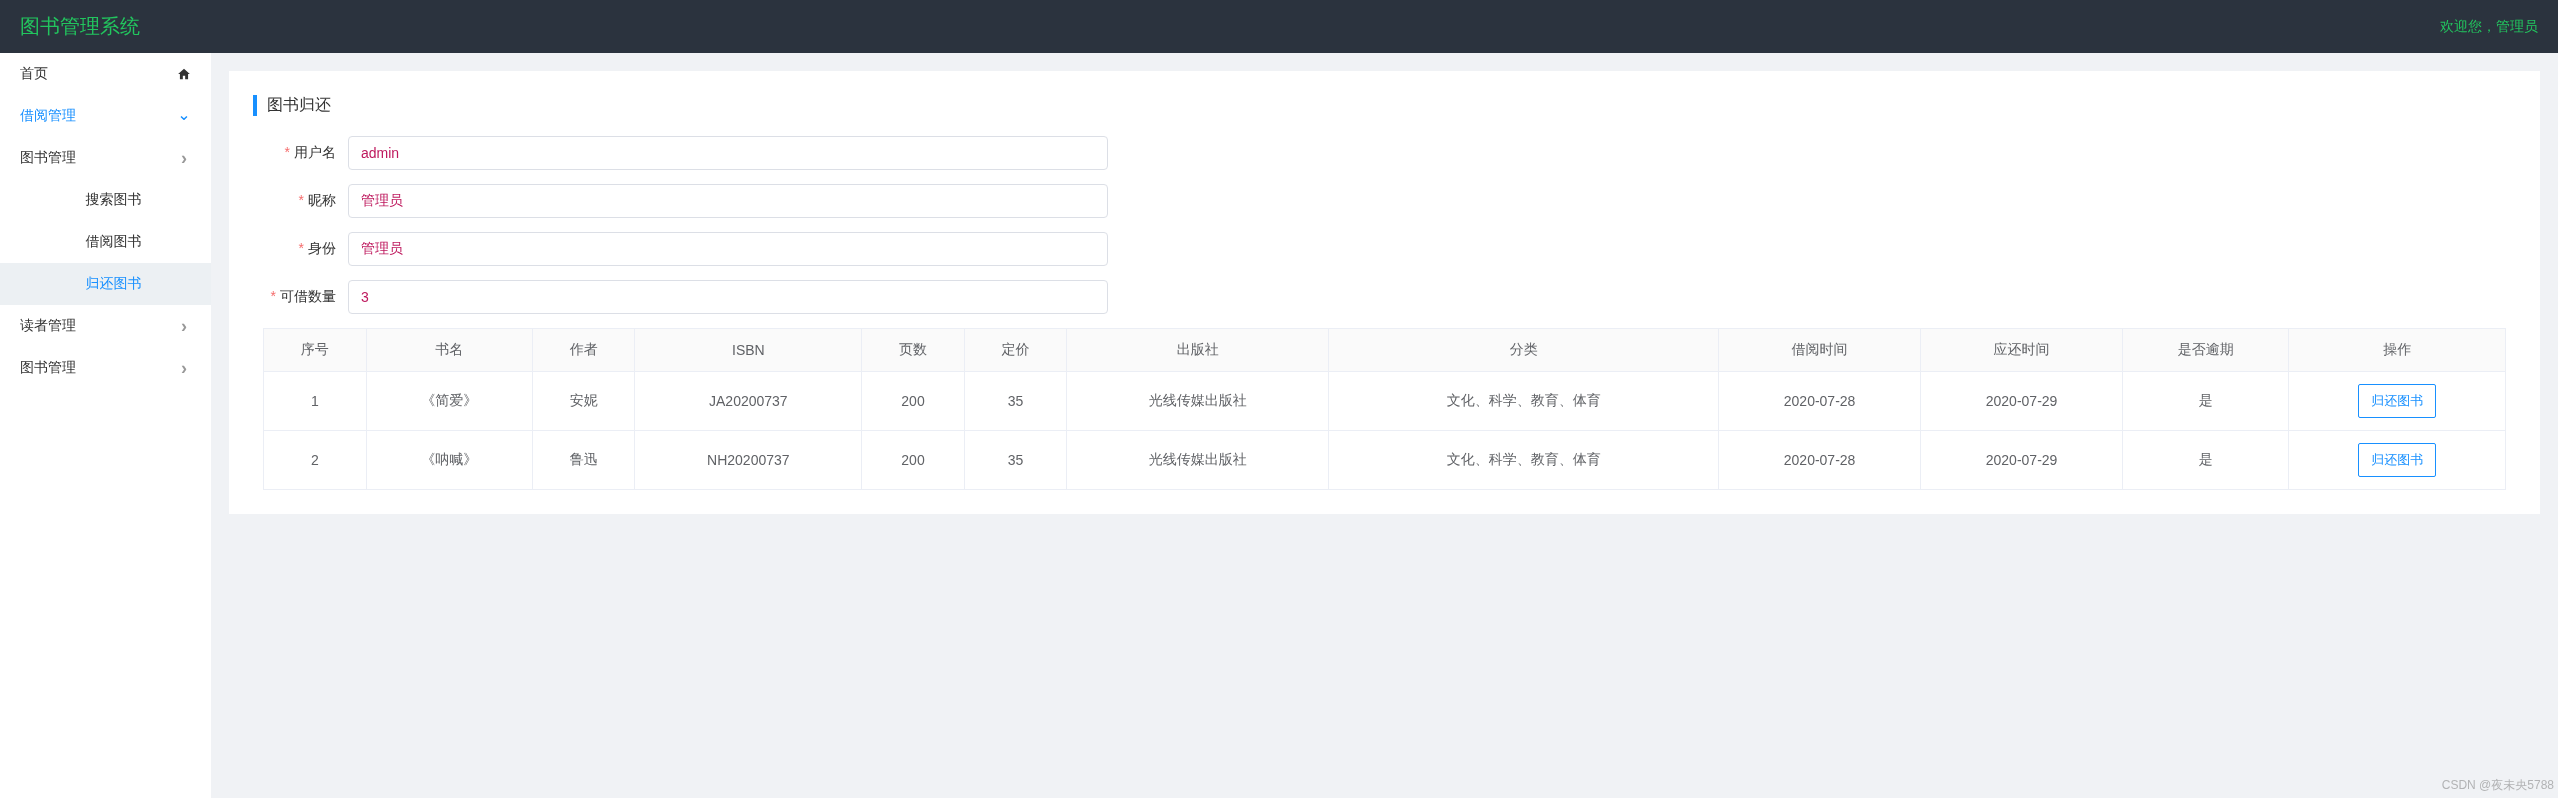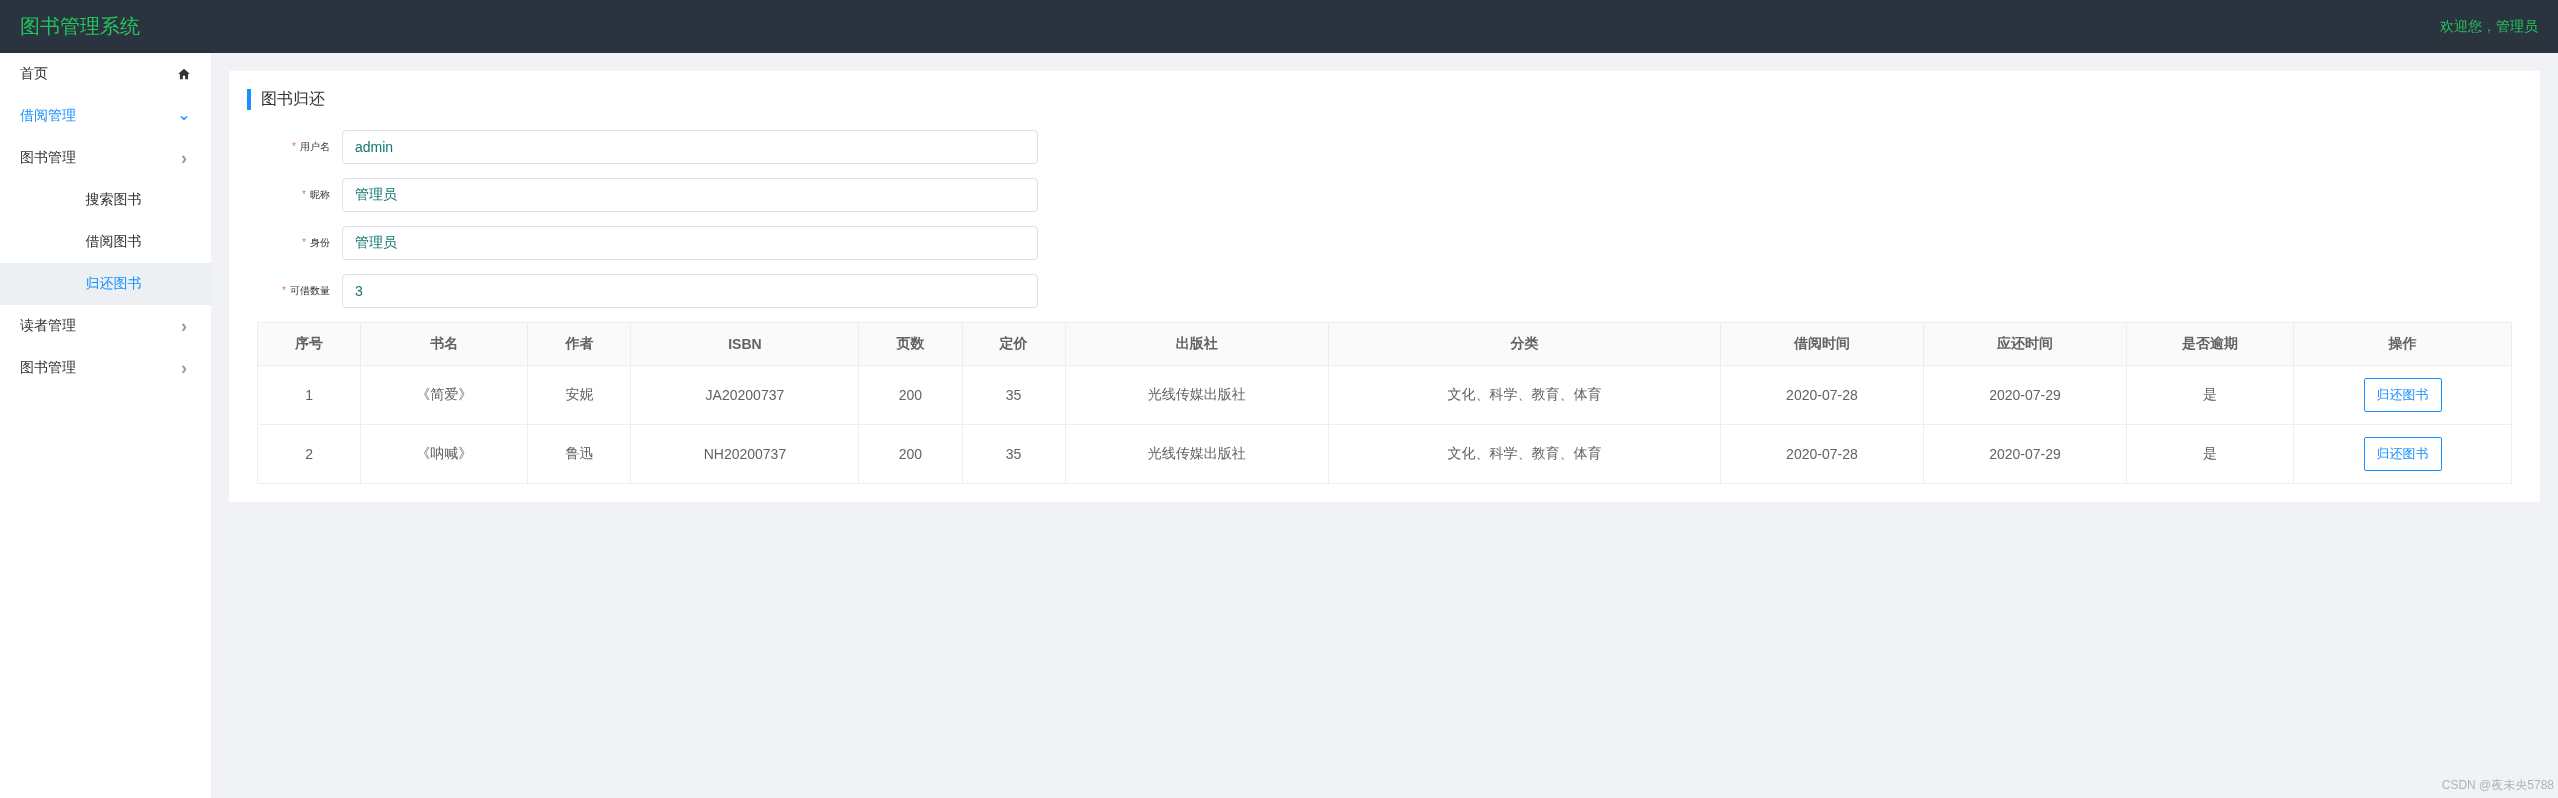--- a/index.html
+++ b/index.html
@@ -15,35 +15,35 @@
     .menu-item { display: flex; align-items: center; justify-content: space-between; padding: 12px 20px; cursor: pointer; color: #333; }
     .menu-item.active { color: #1890ff; }
     .submenu-item { padding: 12px 20px 12px 36px; cursor: pointer; color: #333; text-align: center; }
     .submenu-item.selected { background: #ecf0f3; color: #1890ff; }
     .icon { width: 14px; height: 14px; display: inline-flex; align-items: center; justify-content: center; }
     .chevron-right::before { content: "›"; font-size: 18px; color: #999; font-weight: bold; }
     .chevron-down::before { content: "⌄"; font-size: 16px; color: #1890ff; position: relative; top: -2px; }
     .home-icon svg { width: 16px; height: 16px; fill: #333; }
     
     .main { flex: 1; padding: 18px; }
-    .panel { background: #fff; padding: 18px; }
+    .panel { background: #fff; padding: 24px; }
     .panel-title { font-size: 16px; font-weight: 500; padding-left: 10px; border-left: 4px solid #1890ff; margin-bottom: 20px; }
     
     .form { padding: 0 10px; }
     .form-row { display: flex; align-items: center; margin-bottom: 14px; }
-    .form-label { width: 85px; text-align: right; padding-right: 12px; position: relative; font-size: 10px; }
+    .form-label { width: 85px; text-align: right; padding-right: 12px; position: relative; font-size: 14px; }
     .required::before { content: "*"; color: #f56c6c; margin-right: 4px; }
-    .form-input { width: 696px; height: 34px; border: 1px solid #dcdfe6; border-radius: 4px; padding: 0 12px; font-size: 14px; color: #0f766e; outline: none; }
+    .form-input { width: 760px; height: 34px; border: 1px solid #dcdfe6; border-radius: 4px; padding: 0 12px; font-size: 14px; color: #be185d; outline: none; }
     
     .list-label { padding: 4px 0 10px 0; }
     
     .table-wrap { padding: 0 10px; }
     table { width: 100%; border-collapse: collapse; border: 1px solid #ebeef5; }
     th, td { border: 1px solid #ebeef5; padding: 12px 8px; text-align: center; font-size: 14px; }
-    th { background: #fafafa; font-weight: 700; color: #606266; }
+    th { background: #fafafa; font-weight: 400; color: #606266; }
     td { color: #606266; }
     .btn-return { border: 1px solid #1890ff; color: #1890ff; background: #fff; padding: 7px 12px; font-size: 13px; cursor: pointer; border-radius: 2px; }
     
     .watermark { position: fixed; bottom: 4px; right: 4px; color: rgba(128,128,128,0.55); font-size: 12px; }
   </style>
 </head>
 <body>
 
 <div class="header">
   <div class="header-title">图书管理系统</div>

